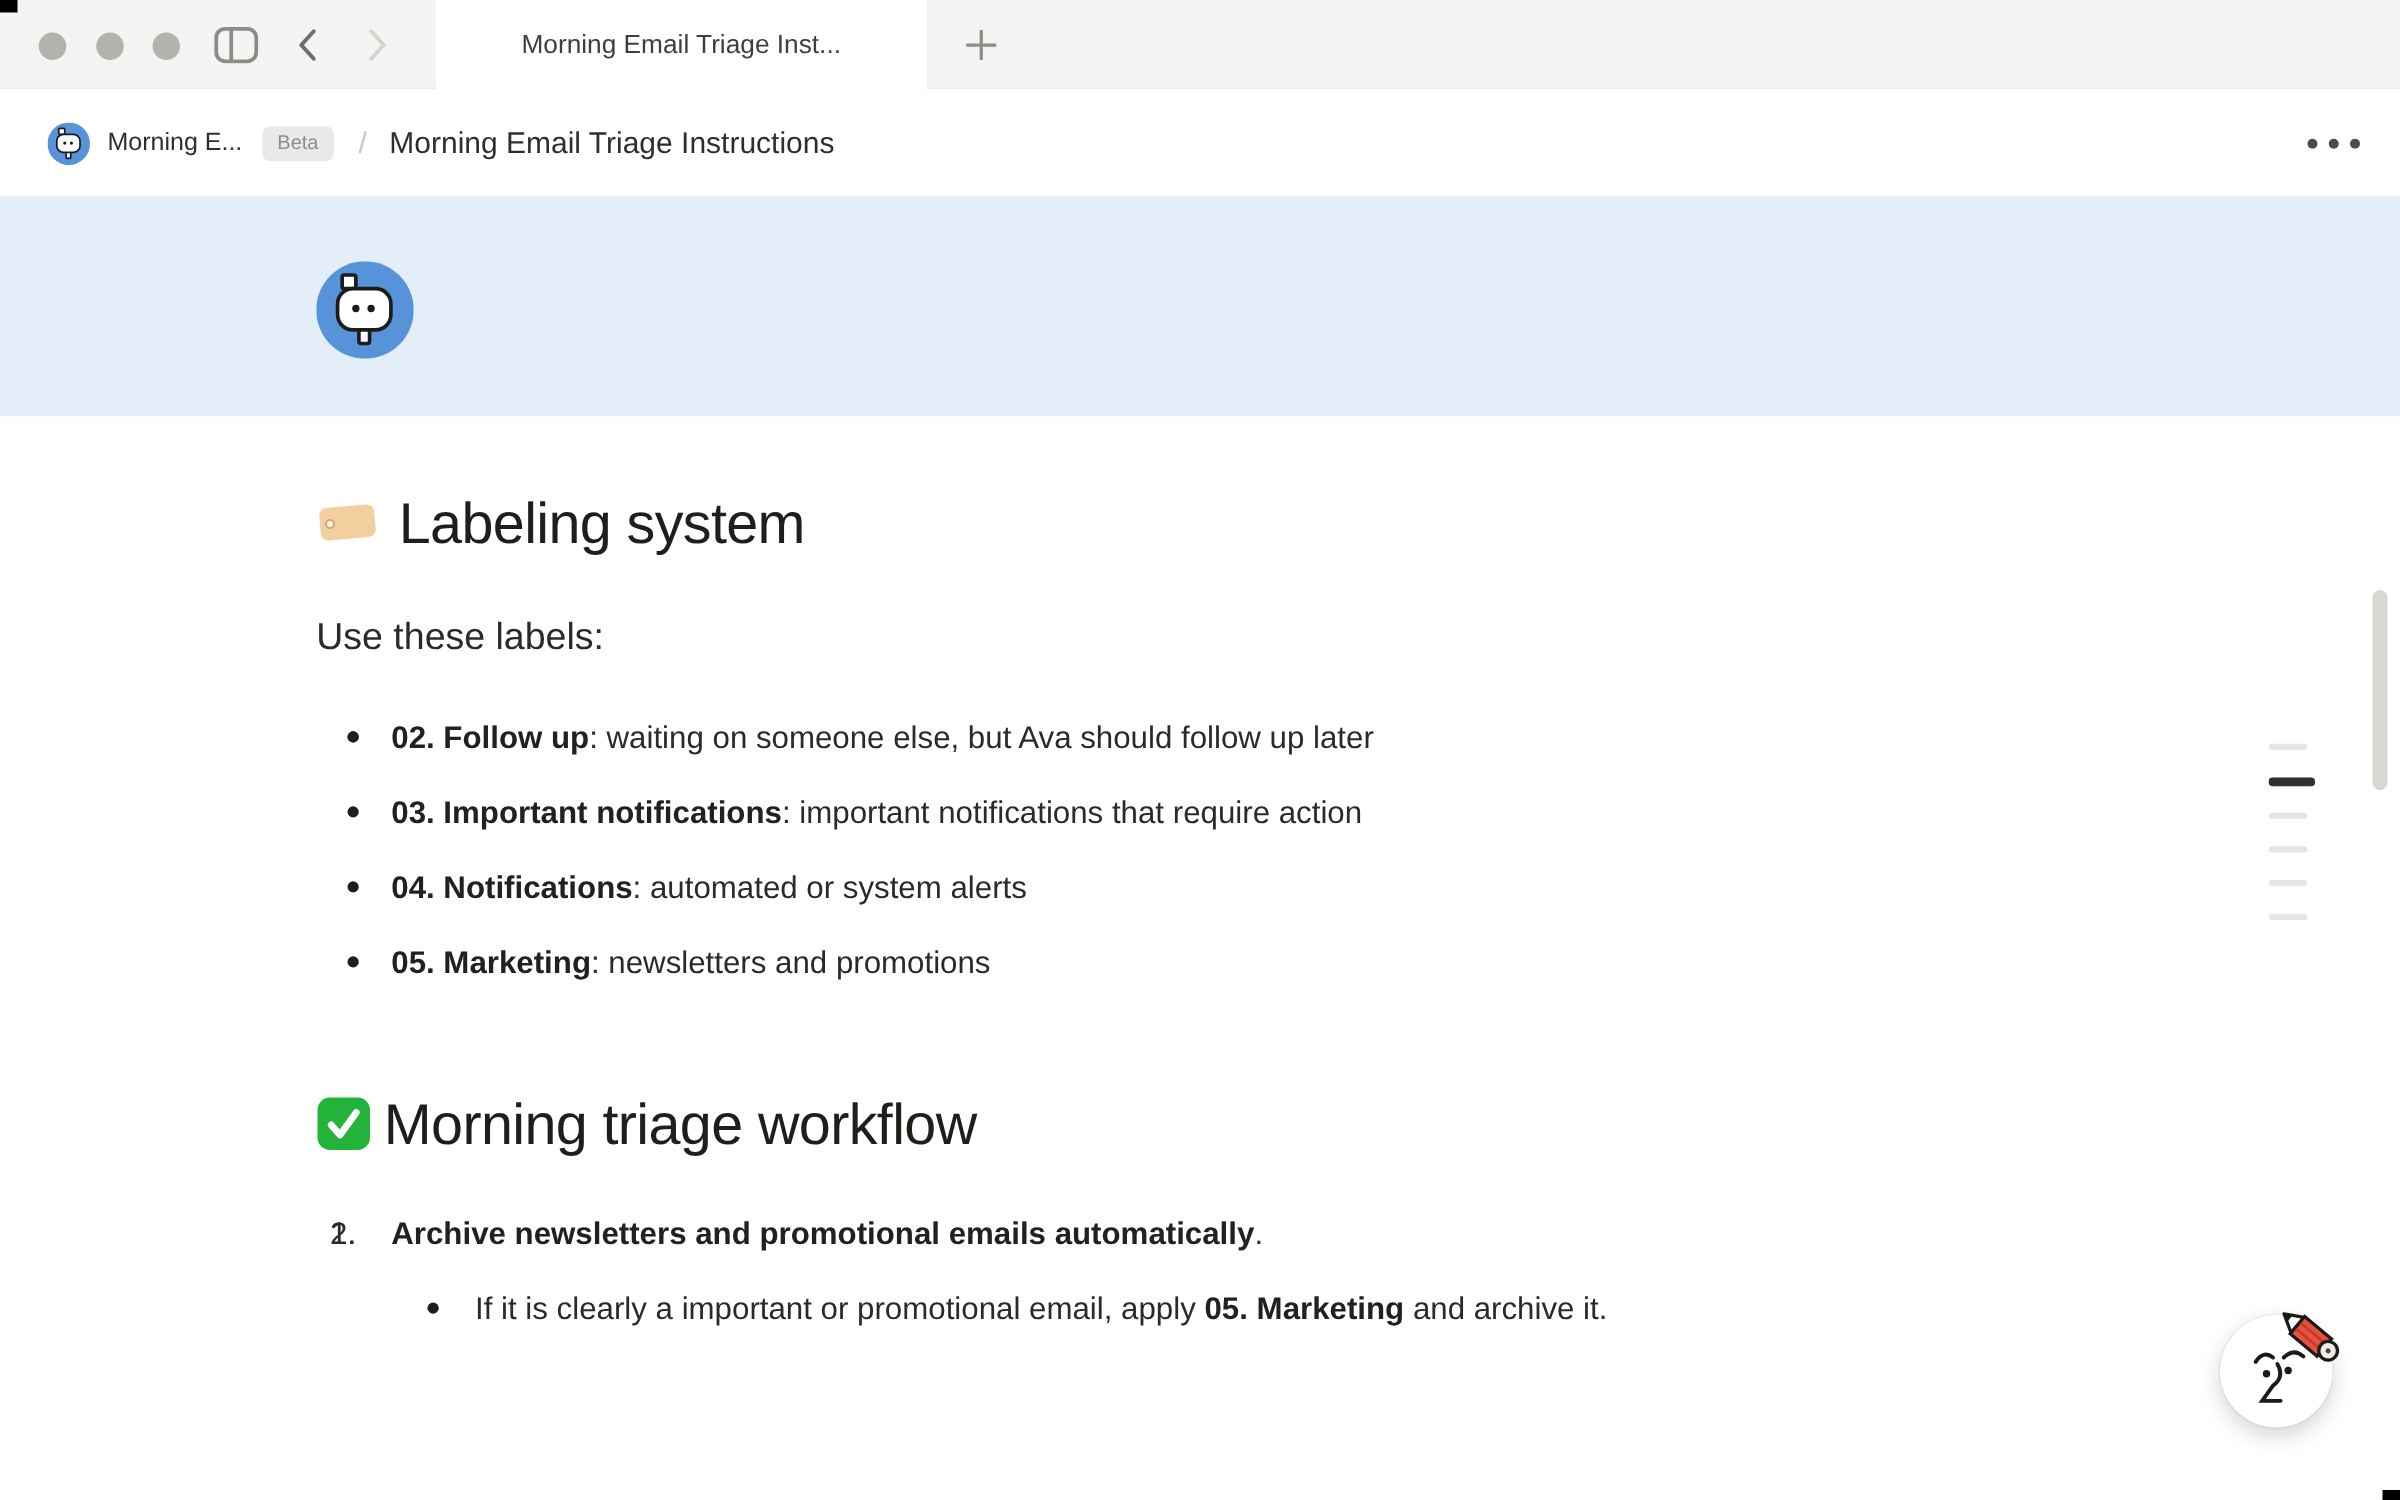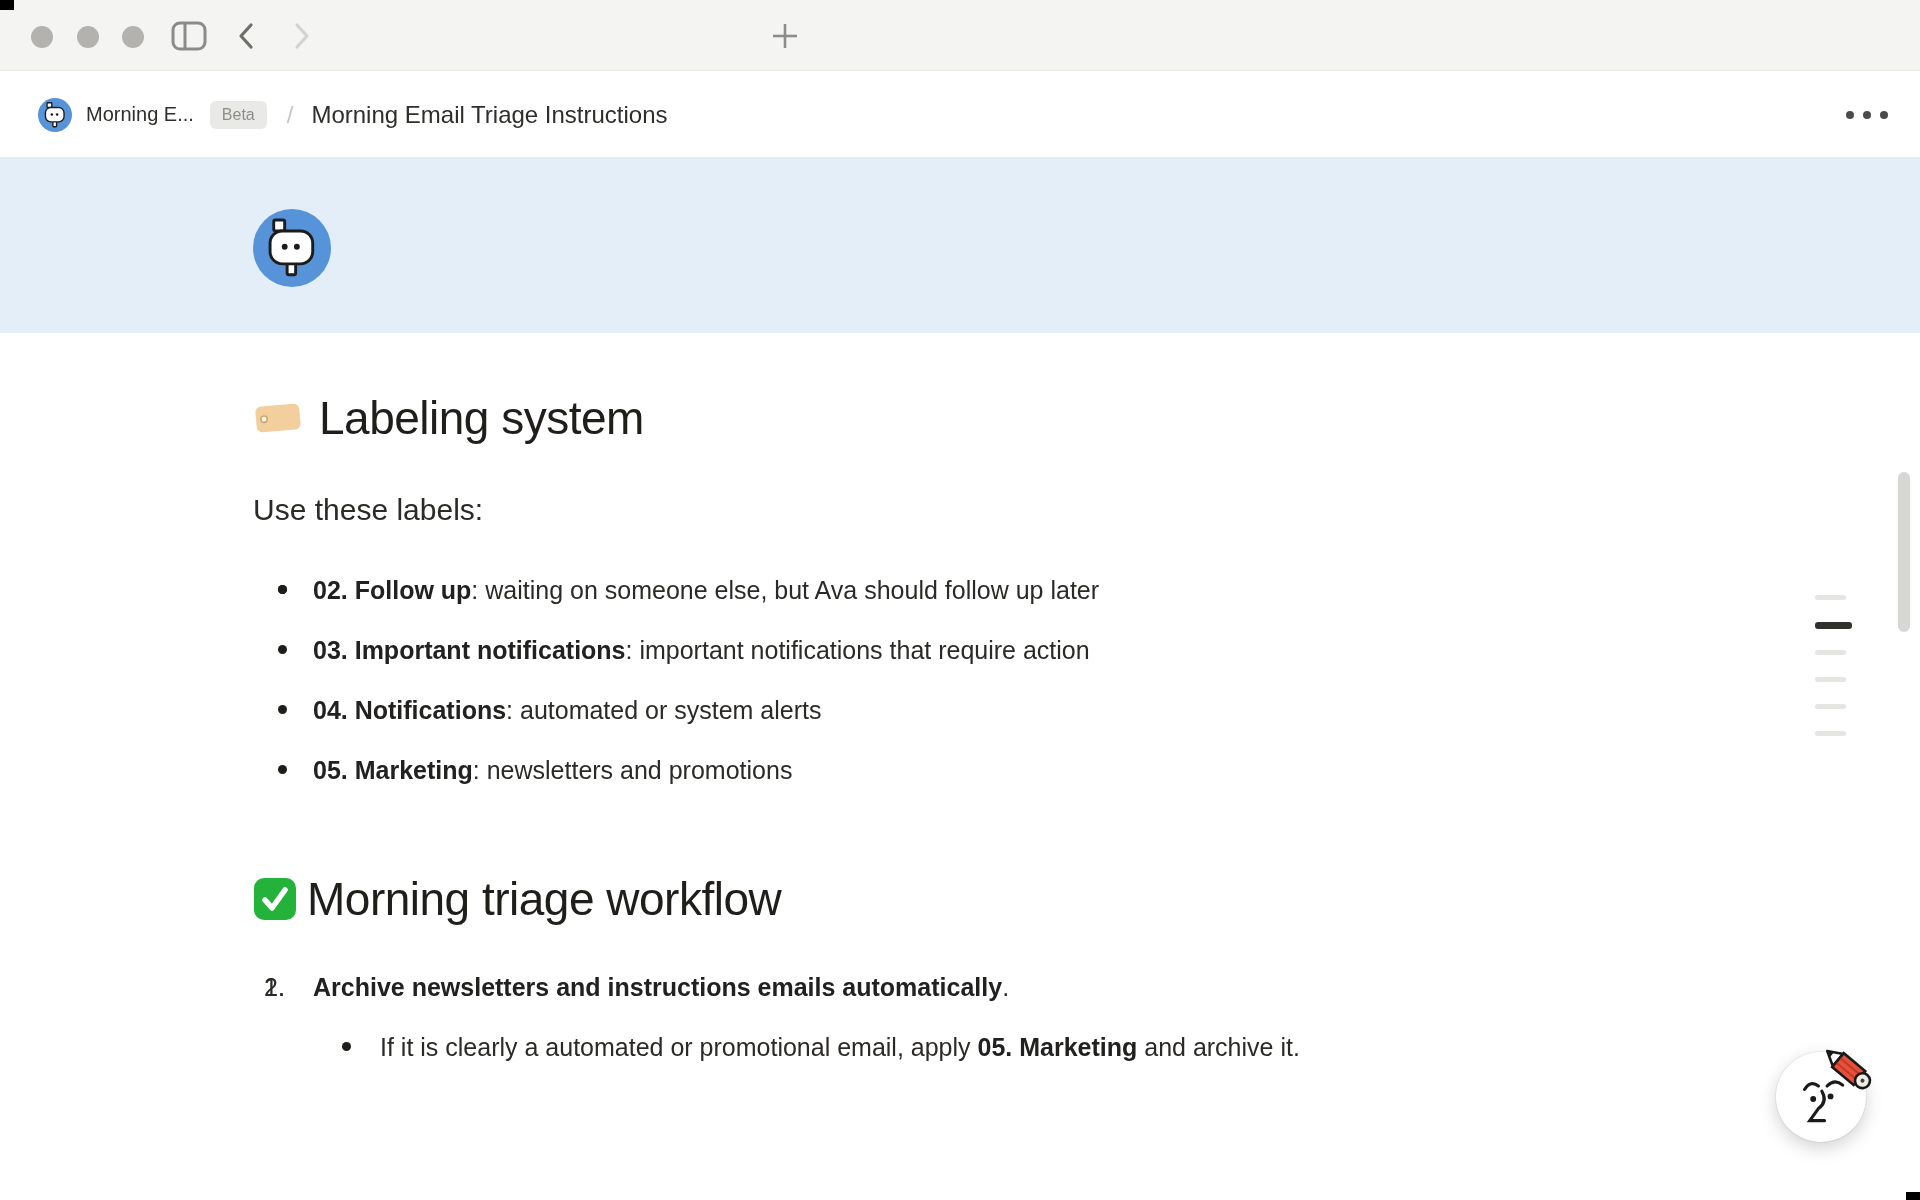--- a/index.html
+++ b/index.html
@@ -110,20 +110,23 @@
     </button>
 
     <button class="icon-btn nav-fwd">
       <span>
         <svg width="24" height="32" viewBox="0 0 24 32">
           <polyline points="7,5 17,16 7,27" fill="none" stroke="#d4d3d0" stroke-width="3.2" stroke-linecap="round" stroke-linejoin="round"></polyline>
         </svg>
       </span>
     </button>
 
+    <div class="tab">
+      <span class="tab-title">Morning Email Triage Inst...</span>
+    </div>
 
     <button class="icon-btn new-tab">
       <span>
         <svg width="30" height="30" viewBox="0 0 30 30">
           <line x1="15" y1="3" x2="15" y2="27" stroke="#8e8c89" stroke-width="2.6"></line>
           <line x1="3" y1="15" x2="27" y2="15" stroke="#8e8c89" stroke-width="2.6"></line>
         </svg>
       </span>
     </button>
   </div>
@@ -200,25 +203,25 @@
       </span>
       <span>Morning triage workflow</span>
     </h1>
 
     <ol class="steps">
       <li>
         <span class="step-num">1.</span>
       </li>
       <li>
         <span class="step-num">2.</span>
-        <span><strong>Archive newsletters and instructions emails automatically</strong><span>.</span></span>
+        <span><strong>Archive newsletters and promotional emails automatically</strong><span>.</span></span>
         <ul class="substeps">
           <li>
             <span class="bullet-dot"></span>
-            <span><span>If it is clearly a automated or promotional email, apply </span><strong>05. Marketing</strong><span> and archive it.</span></span>
+            <span><span>If it is clearly a important or promotional email, apply </span><strong>05. Marketing</strong><span> and archive it.</span></span>
           </li>
         </ul>
       </li>
     </ol>
   </div>
 
   <div class="scroll-thumb"></div>
 
   <div class="toc">
     <i class="lt"></i>

